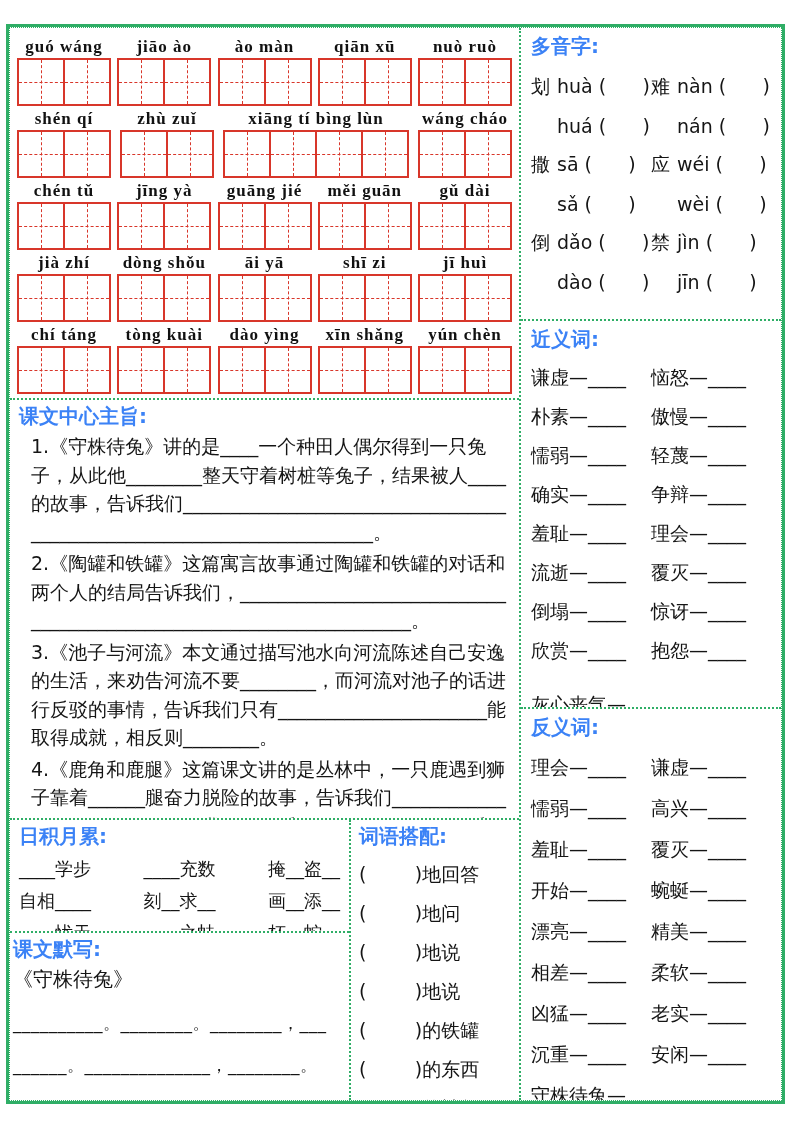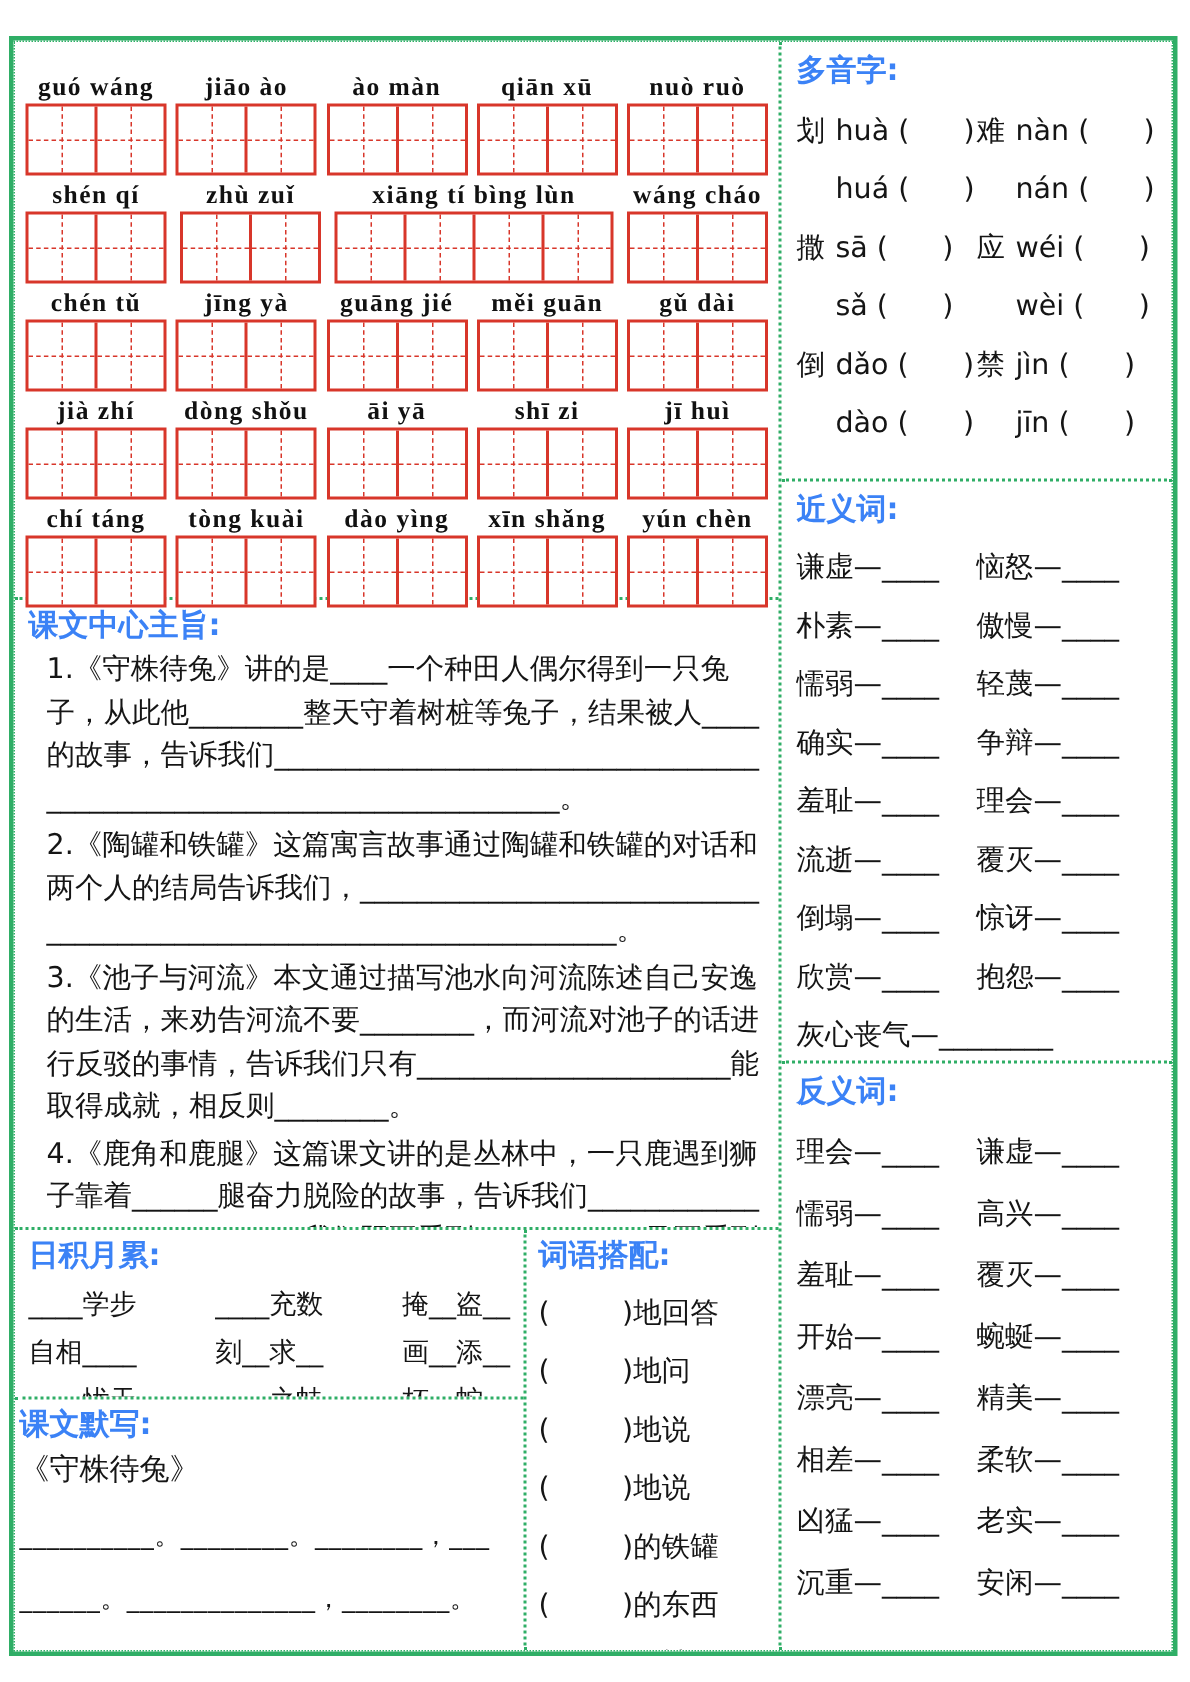--- a/index.html
+++ b/index.html
@@ -15,21 +15,21 @@
   .frame-inner{
     position:absolute;left:0;top:0;right:0;bottom:0;
     border:1px dotted #2fae66;display:flex;
   }
   .left-col{width:509px;border-right:2px dotted #2fae66;display:flex;flex-direction:column;}
   .right-col{flex:1;display:flex;flex-direction:column;min-width:0;}
 
   .sec-title{color:#3b82f6;font-weight:bold;font-size:20px;line-height:26px;}
 
   
-  .pinyin-sec{height:372px;border-bottom:2px dotted #2fae66;padding:17px 4px 0 4px;box-sizing:border-box;}
+  .pinyin-sec{height:372px;border-bottom:2px dotted #2fae66;padding:6px 4px 0 4px;box-sizing:border-box;}
   .prow{display:flex;justify-content:space-between;align-items:flex-end;padding:0 3px;margin-top:3px;}
   .pgrid{display:flex;flex-direction:column;align-items:center;}
   .plabel{
     font-family:"Liberation Serif","DejaVu Serif",serif;font-size:17px;font-weight:bold;
     letter-spacing:1px;white-space:nowrap;margin-bottom:1px;color:#111;
   }
   .pbox{display:flex;height:44px;border:2px solid #d8362a;box-sizing:content-box;background:#fff;}
   .w2{width:90px;}
   .w4{width:182px;}
   .pcell{flex:1;position:relative;}
@@ -57,21 +57,21 @@
   .dyz-row{display:flex;margin-top:15px;font-size:19px;}
   .dyz-half{width:50%;display:flex;align-items:baseline;white-space:pre;}
   .dyz-char{display:inline-block;min-width:26px;}
   .dyz-rest{white-space:pre;}
 
   .jinyici{height:388px;border-bottom:2px dotted #2fae66;padding:5px 10px;box-sizing:border-box;overflow:hidden;}
   .fanyici{flex:1;padding:5px 10px;overflow:hidden;}
   .pair-row{display:flex;font-size:19px;margin-top:13px;white-space:nowrap;}
   .pair-cell{width:50%;}
   .fanyici .pair-row{margin-top:15px;}
-  .long-row{font-size:19px;margin-top:13px;white-space:nowrap;}
+  .long-row{font-size:19px;margin-top:28px;white-space:nowrap;}
   .fanyici .long-row{margin-top:15px;}
 </style>
 </head>
 <body>
 
 <div class="frame">
 <div class="frame-inner">
 
   <div class="left-col">
 
@@ -450,19 +450,20 @@
         <span class="pair-cell">柔软—____</span>
       </div>
       <div class="pair-row">
         <span class="pair-cell">凶猛—____</span>
         <span class="pair-cell">老实—____</span>
       </div>
       <div class="pair-row">
         <span class="pair-cell">沉重—____</span>
         <span class="pair-cell">安闲—____</span>
       </div>
+      <div class="long-row">守株待兔—________</div>
 
     </div>
 
   </div>
 
 </div>
 </div>
 
 </body></html>

